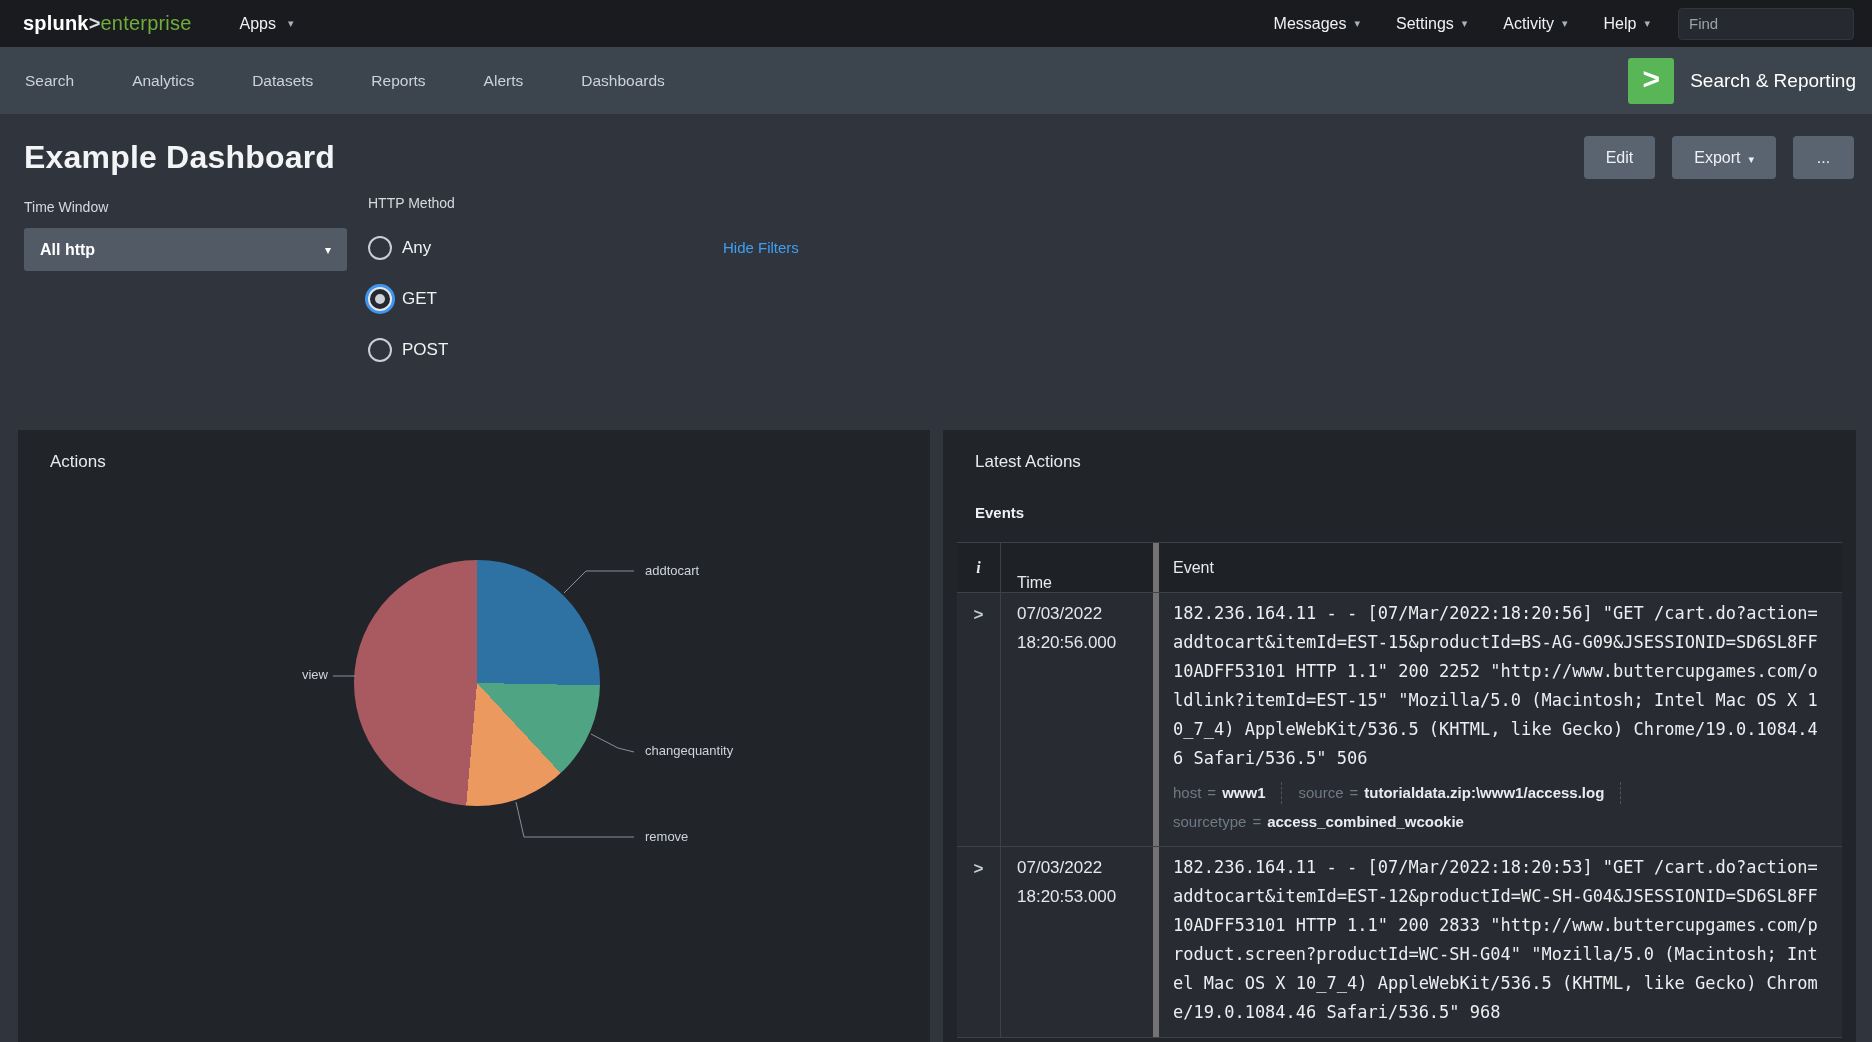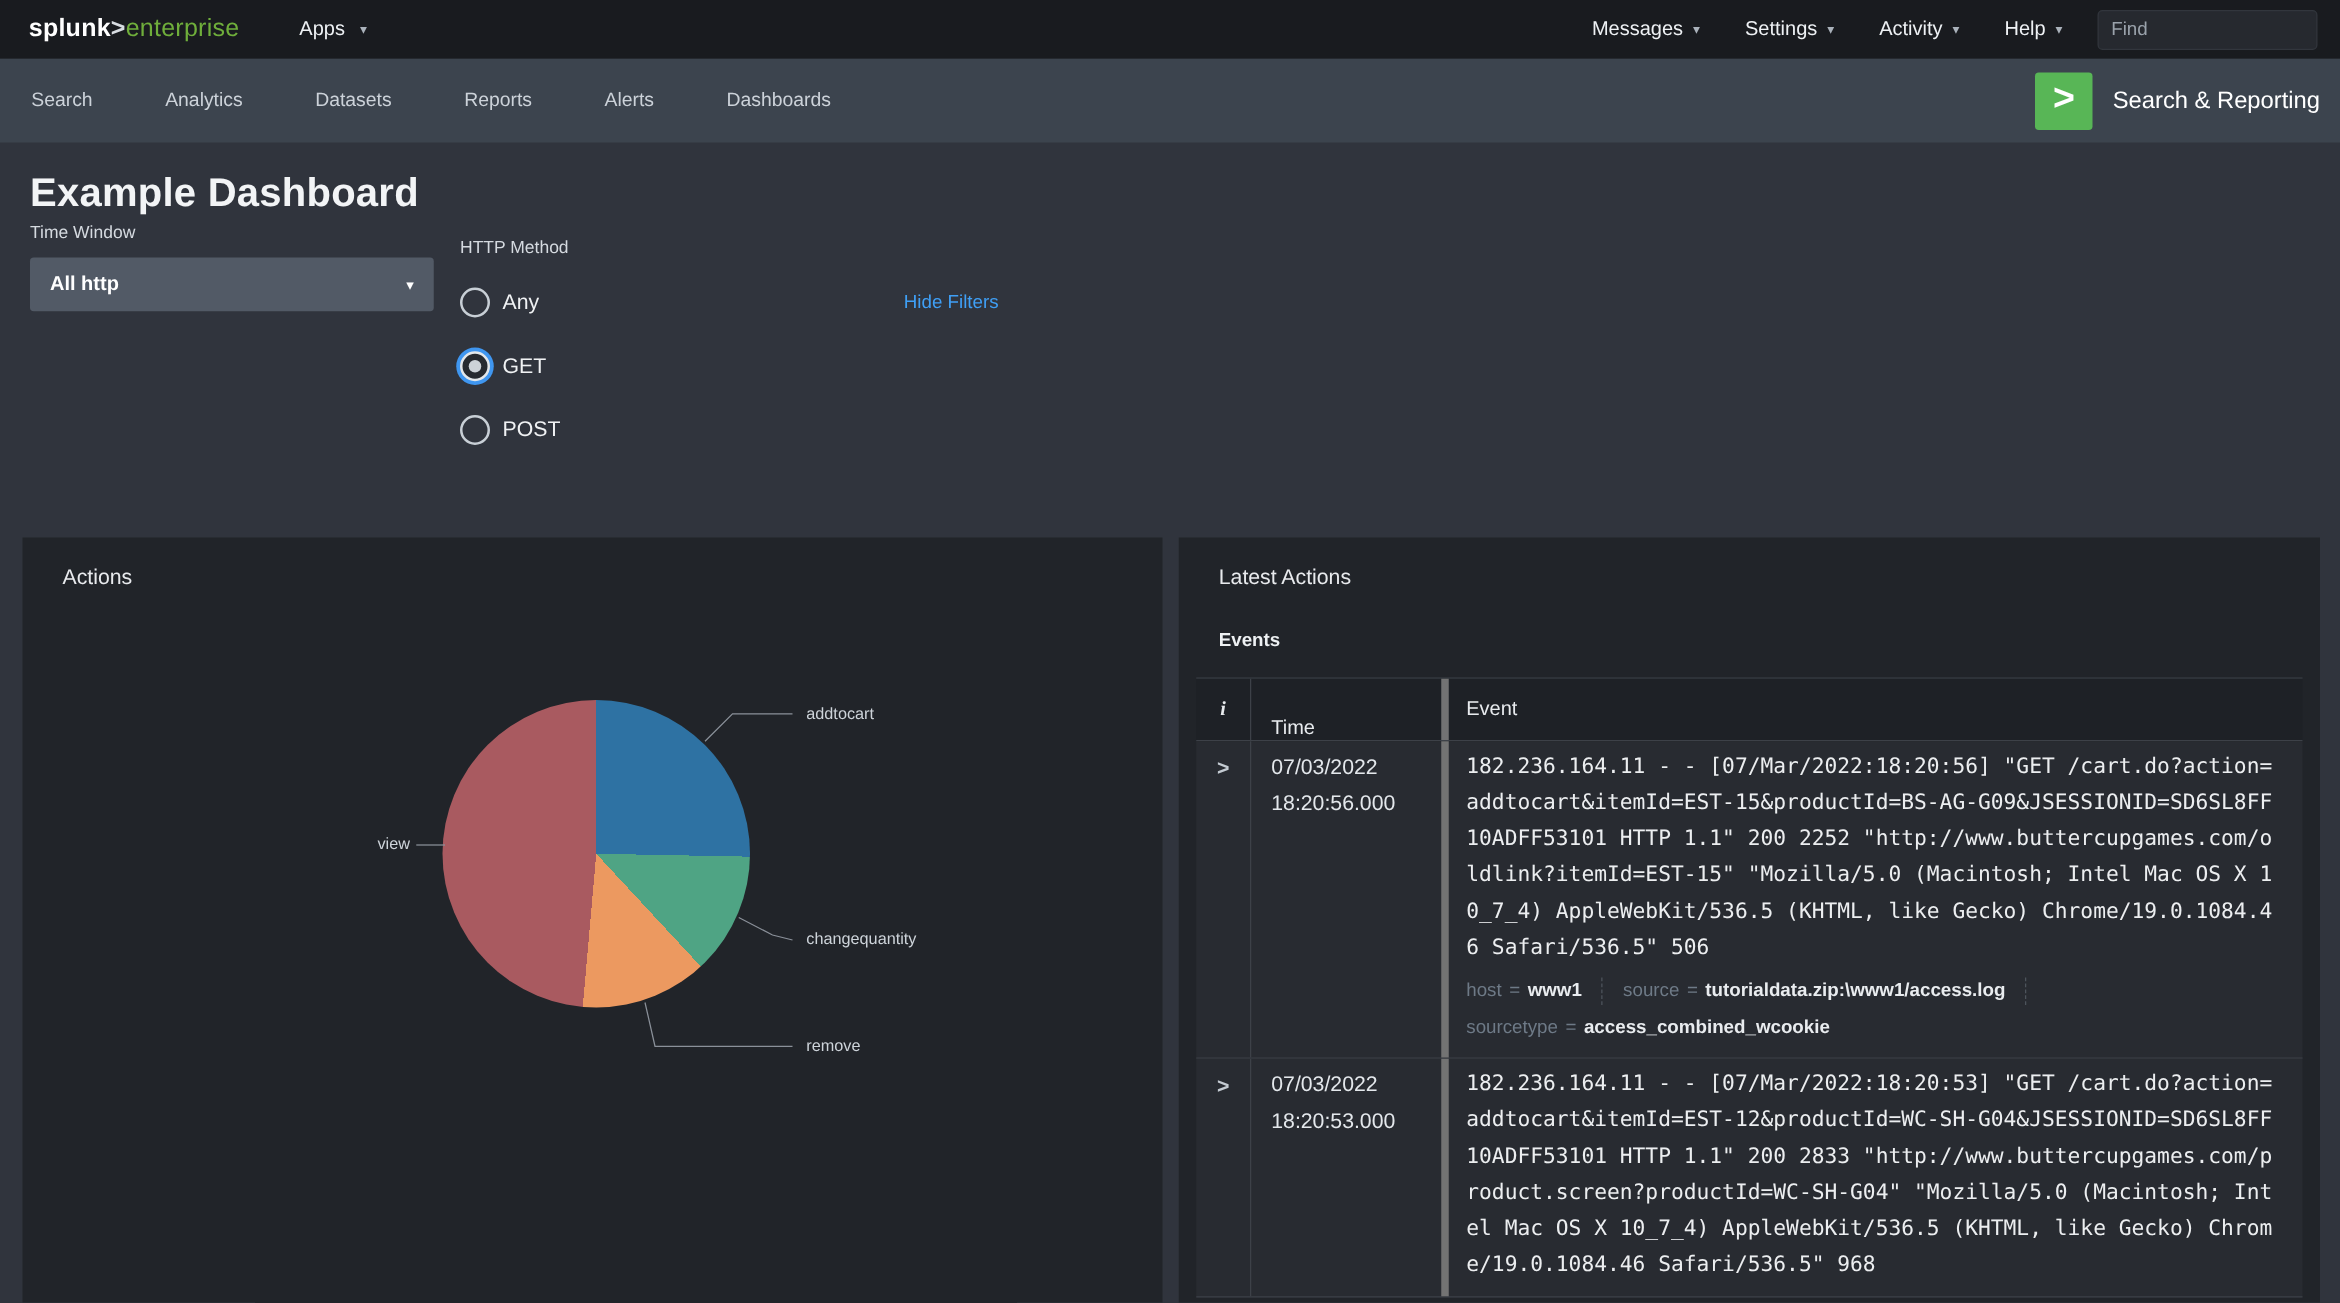--- a/index.html
+++ b/index.html
@@ -39,21 +39,21 @@
   .dash-title { font-size:32px; font-weight:bold; color:#f2f4f6; letter-spacing:.2px; }
   .dash-buttons { margin-left:auto; display:flex; gap:17px; }
   .btn { background:#5a6470; border:none; border-radius:4px; color:#eef1f3; font-size:16px;
          height:43px; padding:0 22px; cursor:pointer; font-family:"Liberation Sans",sans-serif; }
   .btn .caret { color:#eef1f3; margin-left:8px; }
   .btn-more { width:61px; padding:0; }
 
   
   .filters { position:relative; height:316px; }
   .f-label { font-size:14px; color:#d5dae0; }
-  .time-window { position:absolute; left:24px; top:4px; }
+  .time-window { position:absolute; left:24px; top:20px; }
   .dropdown { margin-top:13px; width:323px; height:43px; background:#525a66; border-radius:3px;
               display:flex; align-items:center; padding:0 16px; cursor:pointer; }
   .dropdown .val { color:#fff; font-size:16px; font-weight:bold; }
   .dropdown .caret { margin-left:auto; color:#fff; font-size:12px; }
   .http-method { position:absolute; left:368px; top:16px; }
   .radio-row { display:flex; align-items:center; margin-top:24px; height:26px; cursor:pointer; }
   .radio-row + .radio-row { margin-top:25px; }
   .radio { width:24px; height:24px; border-radius:50%; border:2px solid #c8cfd6; flex:0 0 auto; }
   .radio.sel { border:2px solid #e3e7ea; background:#262a30; box-shadow:0 0 0 3px #3f96f0;
                display:flex; align-items:center; justify-content:center; }
@@ -153,20 +153,25 @@
     <span>Dashboards</span>
   </div>
   <div class="appbar-right">
     <div class="applogo">&gt;</div>
     <div class="appname">Search &amp; Reporting</div>
   </div>
 </div>
 
 <div class="dash-header">
   <div class="dash-title">Example Dashboard</div>
+  <div class="dash-buttons">
+    <button class="btn">Edit</button>
+    <button class="btn"><span>Export</span><span class="caret">▾</span></button>
+    <button class="btn btn-more">...</button>
+  </div>
 </div>
 
 <div class="filters">
   <div class="time-window">
     <div class="f-label">Time Window</div>
     <div class="dropdown">
       <span class="val">All http</span>
       <span class="caret">▾</span>
     </div>
   </div>

